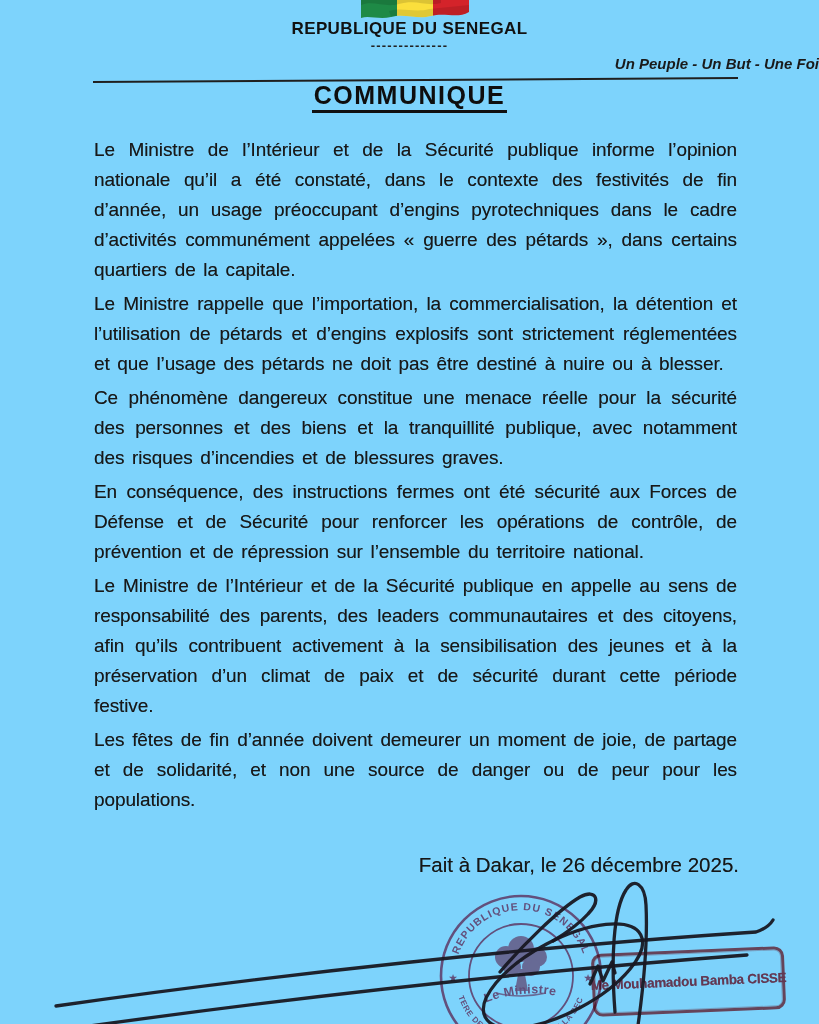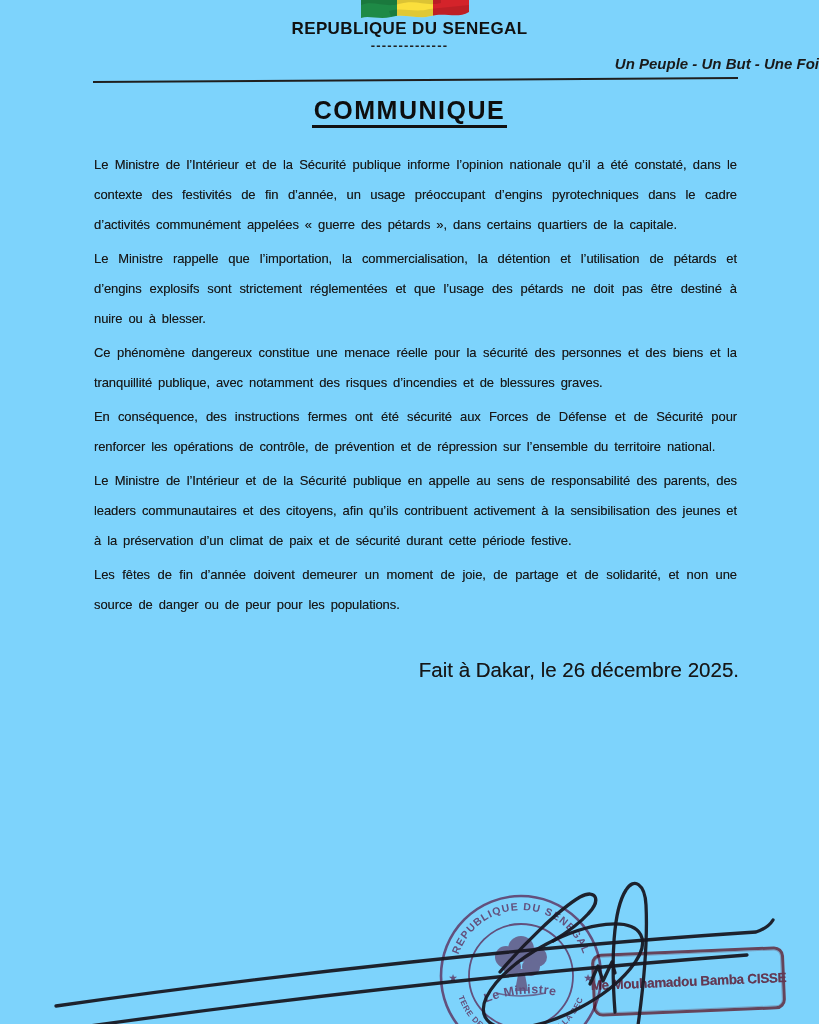--- a/index.html
+++ b/index.html
@@ -10,25 +10,25 @@
   }
   .flag{position:absolute;left:359px;top:-7px;width:112px;height:28px;}
   .country{margin-top:18px;text-align:center;font-size:17px;line-height:22px;
     font-weight:bold;letter-spacing:.4px;color:#111;}
   .dashes{text-align:center;font-size:13px;line-height:10px;margin-top:1px;
     font-weight:bold;letter-spacing:1.2px;color:#222;}
   .motto{text-align:right;font-size:15px;line-height:18px;margin-top:4px;
     font-style:italic;font-weight:bold;color:#1a1a1a;}
   .rule{width:645px;margin:6px 0 0 93px;border-top:2.5px solid #1f1f1f;
     transform:rotate(-0.35deg);}
-  .title-wrap{text-align:center;margin-top:15px;}
+  .title-wrap{text-align:center;}
   .title{display:inline-block;font-size:25px;line-height:28px;font-weight:bold;
     letter-spacing:1.5px;border-bottom:3px solid #111;padding:0 2px 1px 2px;color:#0e0e0e;}
   .bodytext{margin-top:22px;padding:0 82px 0 94px;}
-  .bodytext p{margin:0 0 4px 0;font-size:13px;line-height:30px;
+  .bodytext p{margin:0 0 4px 0;font-size:19px;line-height:30px;
     text-align:justify;letter-spacing:-0.1px;word-spacing:2.5px;color:#181818;
     text-shadow:0 0 .4px rgba(20,20,20,.5);}
   .date{margin-top:37px;padding-right:80px;text-align:right;font-size:20.5px;
     line-height:26px;color:#161616;text-shadow:0 0 .4px rgba(20,20,20,.5);}
   .round-stamp{position:absolute;left:436px;top:891px;width:170px;height:170px;
     mix-blend-mode:multiply;opacity:.9;}
   .name-stamp{
     position:absolute;left:592px;top:950px;width:187px;height:57px;
     border:3px solid #cc4852;border-radius:10px;transform:rotate(-2.4deg);
     box-shadow:inset 0 0 0 1px rgba(204,72,82,.35);

